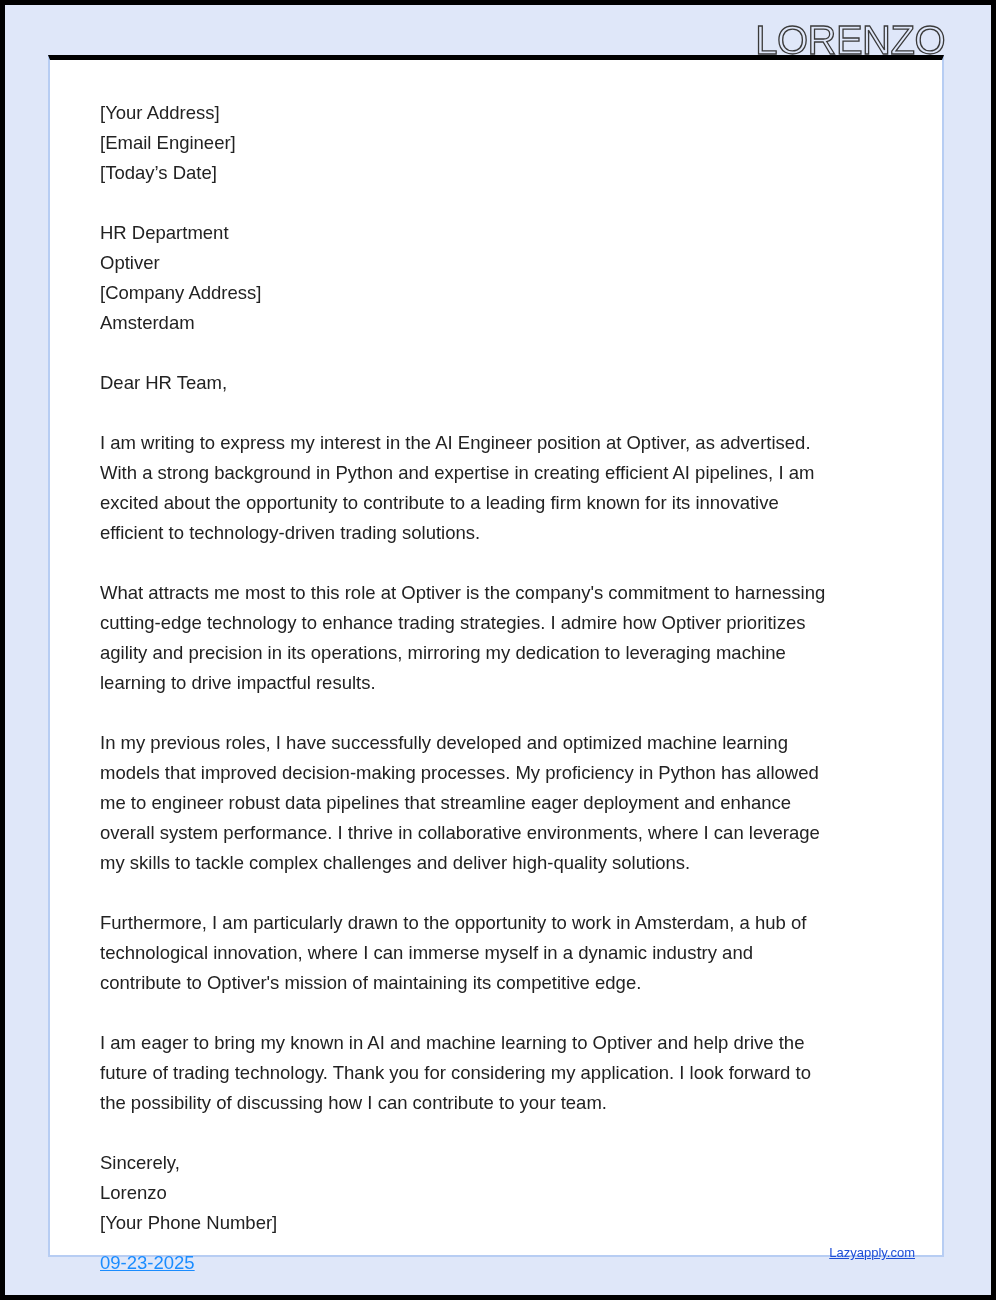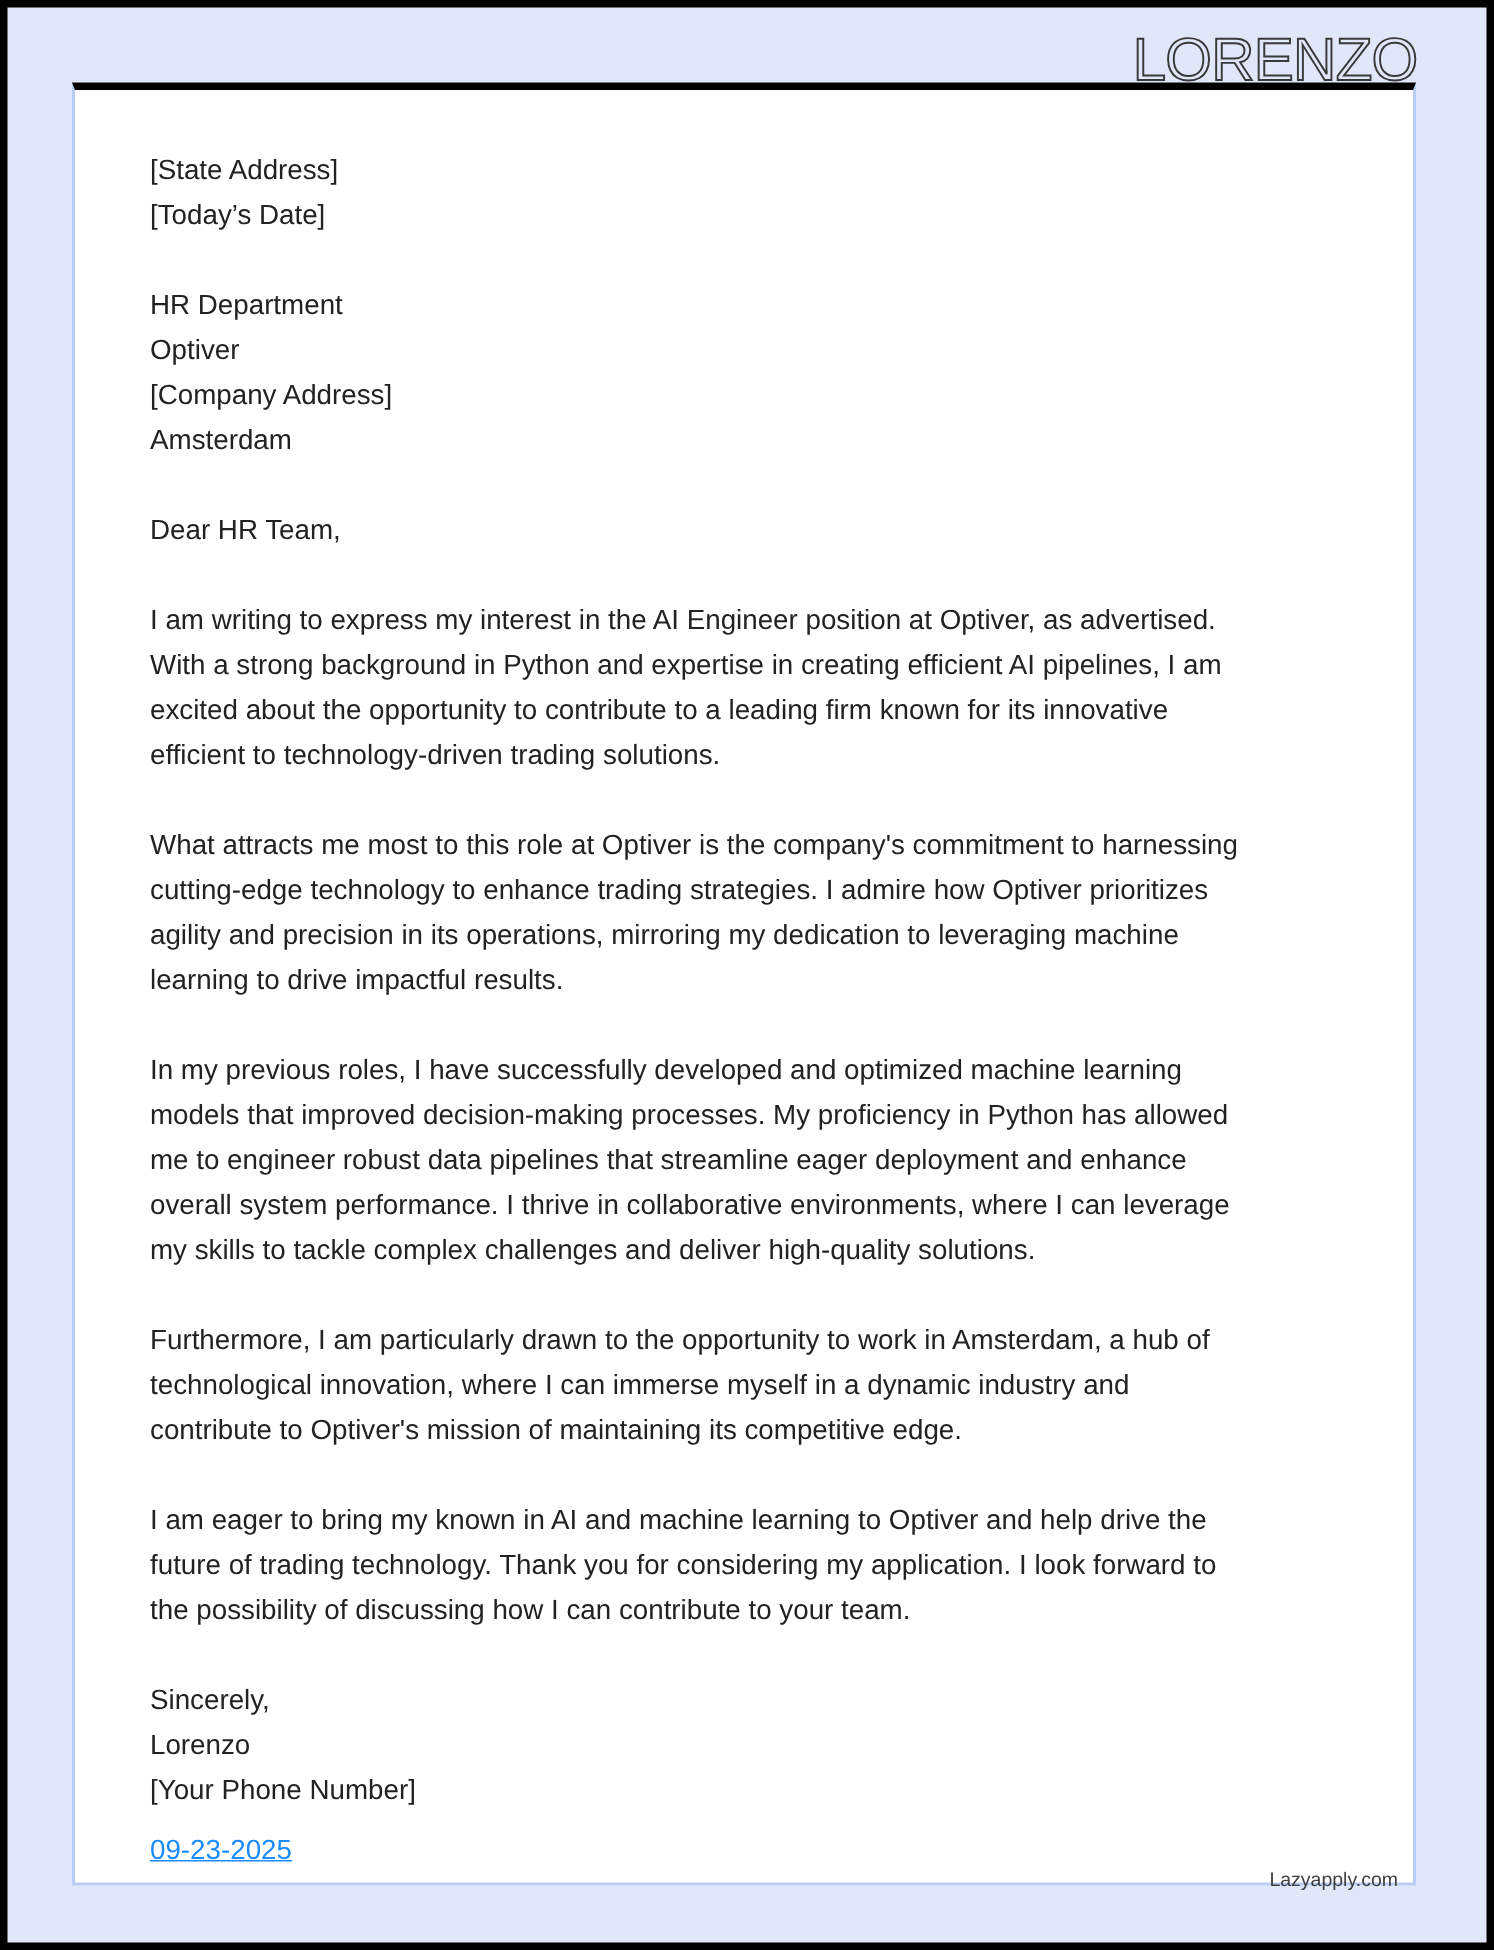--- a/index.html
+++ b/index.html
@@ -34,35 +34,36 @@
       color: #222; font-size: 18.5px; line-height: 30px;
       z-index: 2;
     }
     .line { white-space: nowrap; height: 30px; }
     .gap { height: 30px; }
     .date-link {
       display: block; color: #1a8cff; text-decoration: underline;
       margin-top: 10px; height: 30px; line-height: 30px;
     }
     .footer-mark {
-      position: absolute; right: 59px; top: 1240px;
-      font-size: 13px; color: #404040; z-index: 3;
+      position: absolute; right: 76px; top: 1240px;
+      font-size: 13px; color: #1d4ed8; z-index: 3; text-decoration: underline;
     }
   </style>
 </head>
 <body>
 
 <div class="frame">
   <div class="brand">LORENZO</div>
 
   <div class="page"></div>
 
   <div class="letter">
     <div>
-      <div class="line">[State Address]</div>
+      <div class="line">[Your Address]</div>
+      <div class="line">[Email Engineer]</div>
       <div class="line">[Today’s Date]</div>
     </div>
     <div class="gap"></div>
     <div>
       <div class="line">HR Department</div>
       <div class="line">Optiver</div>
       <div class="line">[Company Address]</div>
       <div class="line">Amsterdam</div>
     </div>
     <div class="gap"></div>

